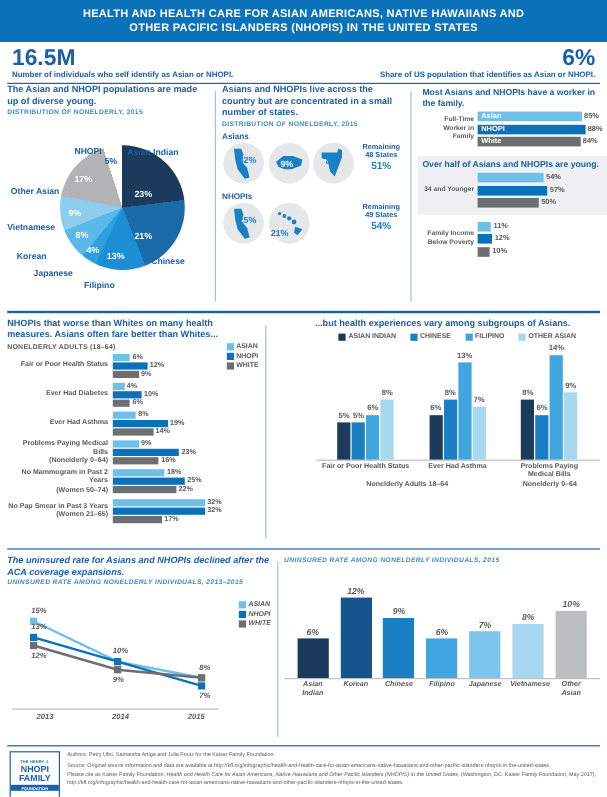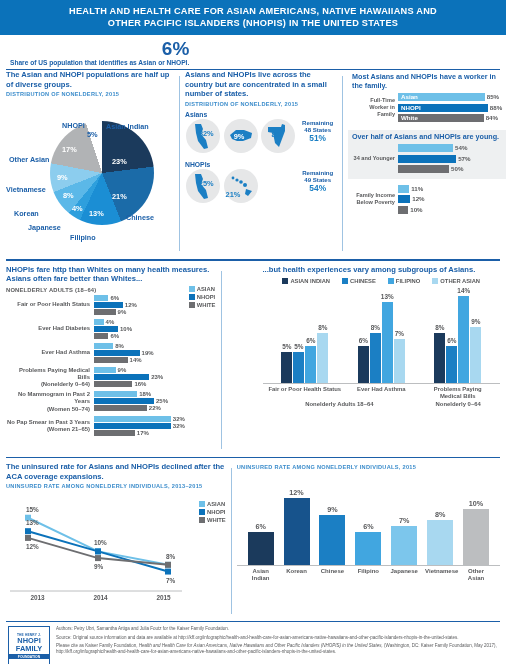--- a/index.html
+++ b/index.html
@@ -129,30 +129,34 @@
 <body>
 
 <div class="page">
 
   <div class="banner">
     <div class="banner-line">HEALTH AND HEALTH CARE FOR ASIAN AMERICANS, NATIVE HAWAIIANS AND</div>
     <div class="banner-line">OTHER PACIFIC ISLANDERS (NHOPIS) IN THE UNITED STATES</div>
   </div>
 
   <div class="kpis">
+    <div class="kpi-left">
+      <div class="kpi-num">16.5M</div>
+      <div class="kpi-cap">Number of individuals who self identify as Asian or NHOPI.</div>
+    </div>
     <div class="kpi-right">
       <div class="kpi-num">6%</div>
       <div class="kpi-cap">Share of US population that identifies as Asian or NHOPI.</div>
     </div>
   </div>
 
   <div class="row" style="height:185px;">
 
     <div class="panel" style="width:168px;">
-      <div class="p-title">The Asian and NHOPI populations are half up of diverse groups.</div>
+      <div class="p-title">The Asian and NHOPI populations are made up of diverse young.</div>
       <div class="p-sub">DISTRIBUTION OF NONELDERLY, 2015</div>
       <div class="pie-wrap">
         <div class="pie" id="pieEl" style="background: conic-gradient(rgb(27, 58, 92) 0deg, rgb(27, 58, 92) 82.8deg, rgb(27, 107, 168) 82.8deg, rgb(27, 107, 168) 158.4deg, rgb(27, 142, 212) 158.4deg, rgb(27, 142, 212) 205.2deg, rgb(46, 159, 221) 205.2deg, rgb(46, 159, 221) 219.6deg, rgb(91, 184, 232) 219.6deg, rgb(91, 184, 232) 248.4deg, rgb(140, 205, 238) 248.4deg, rgb(140, 205, 238) 280.8deg, rgb(177, 179, 181) 280.8deg, rgb(177, 179, 181) 342deg, rgb(255, 255, 255) 342deg, rgb(255, 255, 255) 360deg);"></div>
         <div class="pielbl" style="left:100px; top:25px;">Asian Indian</div>
         <div class="pielbl" style="left:120px; top:116px;">Chinese</div>
         <div class="pielbl" style="left:64px; top:136px;">Filipino</div>
         <div class="pielbl" style="left:22px; top:126px;">Japanese</div>
         <div class="pielbl" style="left:8px; top:112px;">Korean</div>
         <div class="pielbl" style="left:0px; top:88px;">Vietnamese</div>
         <div class="pielbl" style="left:3px; top:58px;">Other Asian</div>
@@ -299,21 +303,21 @@
       </div>
         </div>
       </div>
   </div>
 
   <div class="hdiv"></div>
 
   <div class="row" style="height:192px; padding-top:4px;">
 
     <div class="panel" style="width:226px;">
-      <div class="p-title">NHOPIs fare http than Whites on many health measures. Asians often fare better than Whites...</div>
+      <div class="p-title">NHOPIs that worse than Whites on many health measures. Asians often fare better than Whites...</div>
       <div style="display:flex;">
         <div style="flex:1;">
           <div class="hg-head">NONELDERLY ADULTS (18–64)</div>
           <div id="hgBars">
               <div class="hg-group">
                 <div class="hg-lbl">Fair or Poor Health Status</div>
       <div class="hg-bars">
                   <div class="hg-bar-line">
         <div class="hg-bar" style="width:14.399999999999999px;background:#6ec0e8"></div>
         <div class="hg-val">6%</div>
@@ -484,21 +488,21 @@
         </div>
       <div style="display:flex; justify-content:space-around;">
         <div class="vg-foot" style="width:150px;">Nonelderly Adults 18–64</div>
         <div class="vg-foot" style="width:80px;">Nonelderly 0–64</div>
       </div>
     </div>
   </div>
 
   <div class="hdiv"></div>
 
-  <div class="row" style="height:160px; padding-top:4px;">
+  <div class="row" style="height:160px; padding-top:4px;font-style:italic;">
 
     <div class="panel" style="width:222px;">
       <div class="p-title">The uninsured rate for Asians and NHOPIs declined after the ACA coverage expansions.</div>
       <div class="p-sub">UNINSURED RATE AMONG NONELDERLY INDIVIDUALS, 2013–2015</div>
       <div style="display:flex;">
         <div style="flex:1;">
           <div class="line-wrap" id="lineWrap">
               <svg width="180" height="100">
                 <polyline points="22,24.727272727272734 92,58.36363636363637 162,71.81818181818181" fill="none" stroke="#6ec0e8" stroke-width="2"></polyline>
                 <rect x="19" y="21.727272727272734" width="6" height="6" fill="#6ec0e8"></rect>

